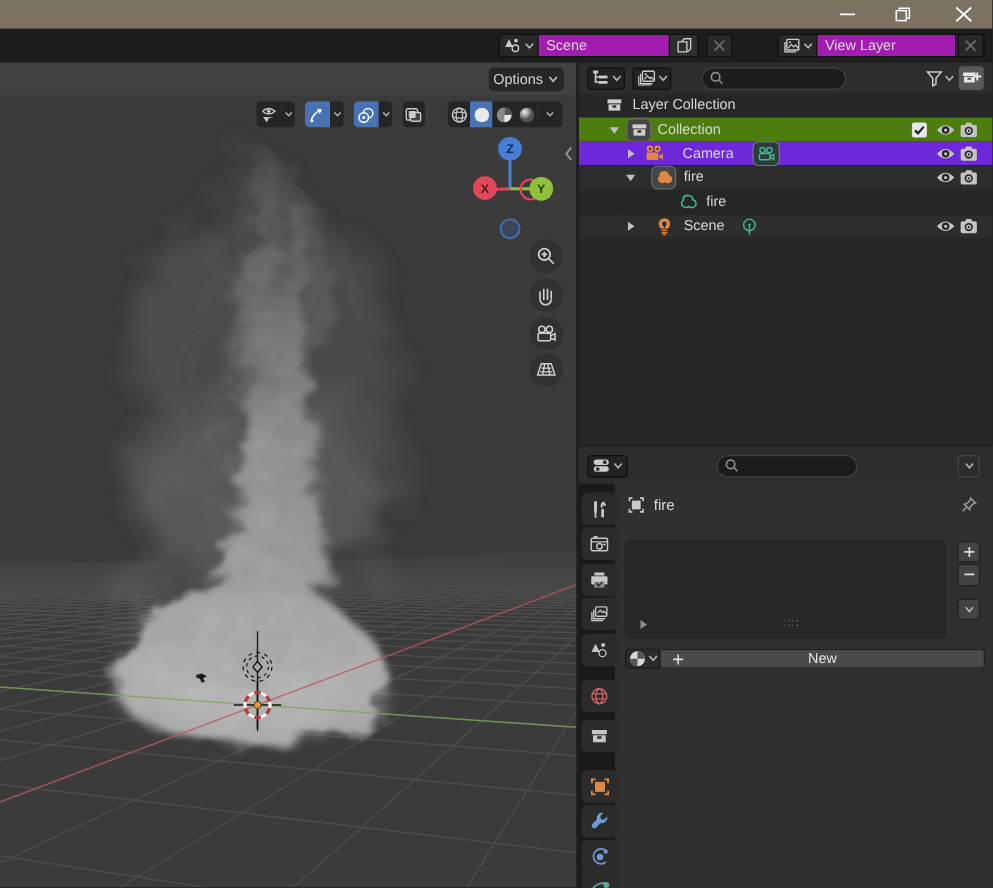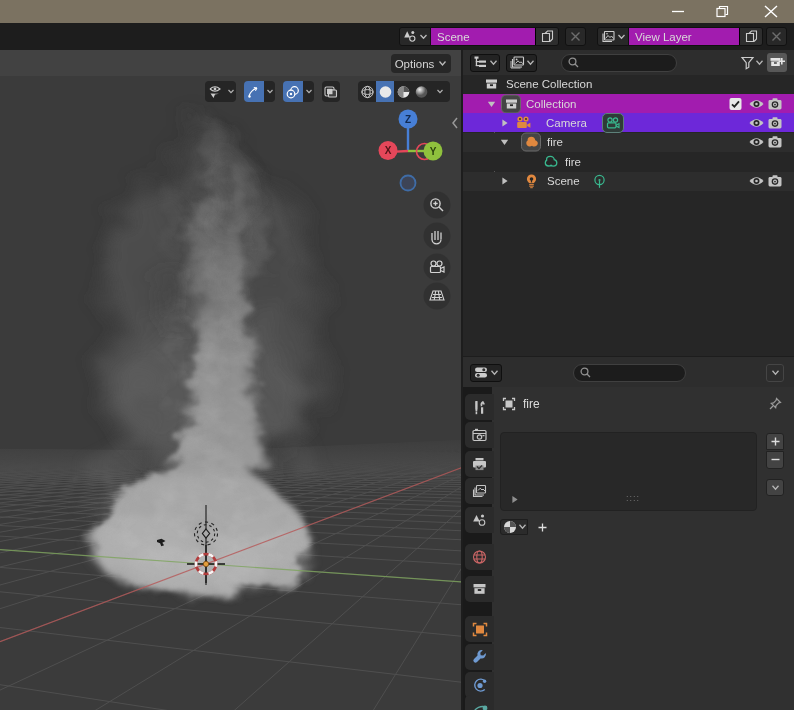--- a/index.html
+++ b/index.html
@@ -78,21 +78,21 @@
               <path d="M5 4.5 L7.5 2 h5 v8 L10 12.5"></path>
             </g>
           </svg>
         </div>
  </div>
  <div class="xbtn" style="left:565px">
         <svg width="13" height="13" viewBox="0 0 13 13">
           <path d="M2.5 2.5 L10.5 10.5 M10.5 2.5 L2.5 10.5" stroke="#6d6d6d" stroke-width="1.4"></path>
         </svg>
       </div>
- <div class="idblock" style="left:597px;width:166px">
+ <div class="idblock" style="left:622px;width:166px">
    <div class="iconseg">
           <svg width="17" height="15" viewBox="0 0 17 15">
             <g stroke="#ccc" fill="none" stroke-width="1.1">
 <rect x="4.5" y="2.5" width="9.5" height="8.5" rx="0.5"></rect>
 <path d="M3 4.5 V12.5 H12" stroke="#ccc"></path>
 <path d="M5.5 9.5 L8 6.5 L10 8.5 L11.5 7 L13.5 9.5" stroke-width="1"></path>
 <circle cx="7" cy="4.8" r="0.8" fill="#ccc" stroke="none"></circle>
             </g>
           </svg>
           <svg width="9" height="15" viewBox="0 0 9 15">
@@ -588,23 +588,23 @@
  <div class="orow" style="top:24.5px;background:#262626">
         <div class="icon abs" style="left:20px;top:50%;transform:translateY(-50%);width:17px;height:17px">
           <svg width="15" height="15" viewBox="0 0 15 15">
             <g fill="#cfcfcf">
 <rect x="2" y="3" width="11" height="3.2"></rect>
               <rect x="2.8" y="7" width="9.4" height="5"></rect>
 <rect x="6" y="7.8" width="3" height="1.8" fill="#262626"></rect>
             </g>
           </svg>
         </div>
-        <div class="abs" style="left:43px;top:50%;transform:translateY(-50%);color:#d8d8d8">Scene Collection</div>
-      </div>
-      <div class="orow" style="top:44px;background:#a21caf">
+        <div class="abs" style="left:43px;top:50%;transform:translateY(-50%);color:#d8d8d8">Layer Collection</div>
+      </div>
+      <div class="orow" style="top:44px;background:#4d7c0f">
         <div class="icon abs" style="left:24px;top:50%;transform:translateY(-50%);width:9px;height:9px">
           <svg width="9" height="9" viewBox="0 0 9 9">
             <path d="M0.8 2.2 h7.4 L4.5 7.4 Z" fill="#c0c0c0"></path>
           </svg>
         </div>
         <div class="abs icon" style="left:38px;top:50%;transform:translateY(-50%);width:20px;height:19px;background:#454545;border:1px solid #6a6a6a;border-radius:5px">
           <svg width="15" height="15" viewBox="0 0 15 15">
             <g fill="#cfcfcf">
 <rect x="2" y="3" width="11" height="3.2"></rect>
               <rect x="2.8" y="7" width="9.4" height="5"></rect>
@@ -947,18 +947,19 @@
  <div class="abs icon" style="left:37px;top:162px;width:28px;height:15.5px;background:#2b2b2b;border:1px solid #1e1e1e;border-radius:3px 0 0 3px">
         <svg width="16" height="16" viewBox="0 0 16 16">
           <circle cx="8" cy="8" r="6" fill="#d9d9d9"></circle>
 <path d="M8 2 A6 6 0 0 1 14 8 L8 8 Z" fill="#555"></path>
           <path d="M8 14 A6 6 0 0 1 2 8 L8 8 Z" fill="#555"></path>
         </svg>
         <svg width="9" height="9" viewBox="0 0 9 9">
           <path d="M1.5 2.8 L4.5 6.2 L7.5 2.8" fill="none" stroke="#b5b5b5" stroke-width="1.3"></path>
         </svg>
       </div>
+ <div class="abs" style="left:66px;top:162px;width:259px;height:15.5px;background:#4a4a4a;border:1px solid #1e1e1e;border-left:none;border-radius:0 3px 3px 0;color:#e2e2e2;font-size:11.5px;display:flex;align-items:center;justify-content:center">New</div>
  <div class="abs icon" style="left:73px;top:164px;width:12px;height:12px">
         <svg width="11" height="11" viewBox="0 0 11 11">
           <path d="M5.5 1.5 v8 M1.5 5.5 h8" stroke="#ddd" stroke-width="1.3"></path>
         </svg>
       </div>
 </div>
 </div>
 </body></html>

